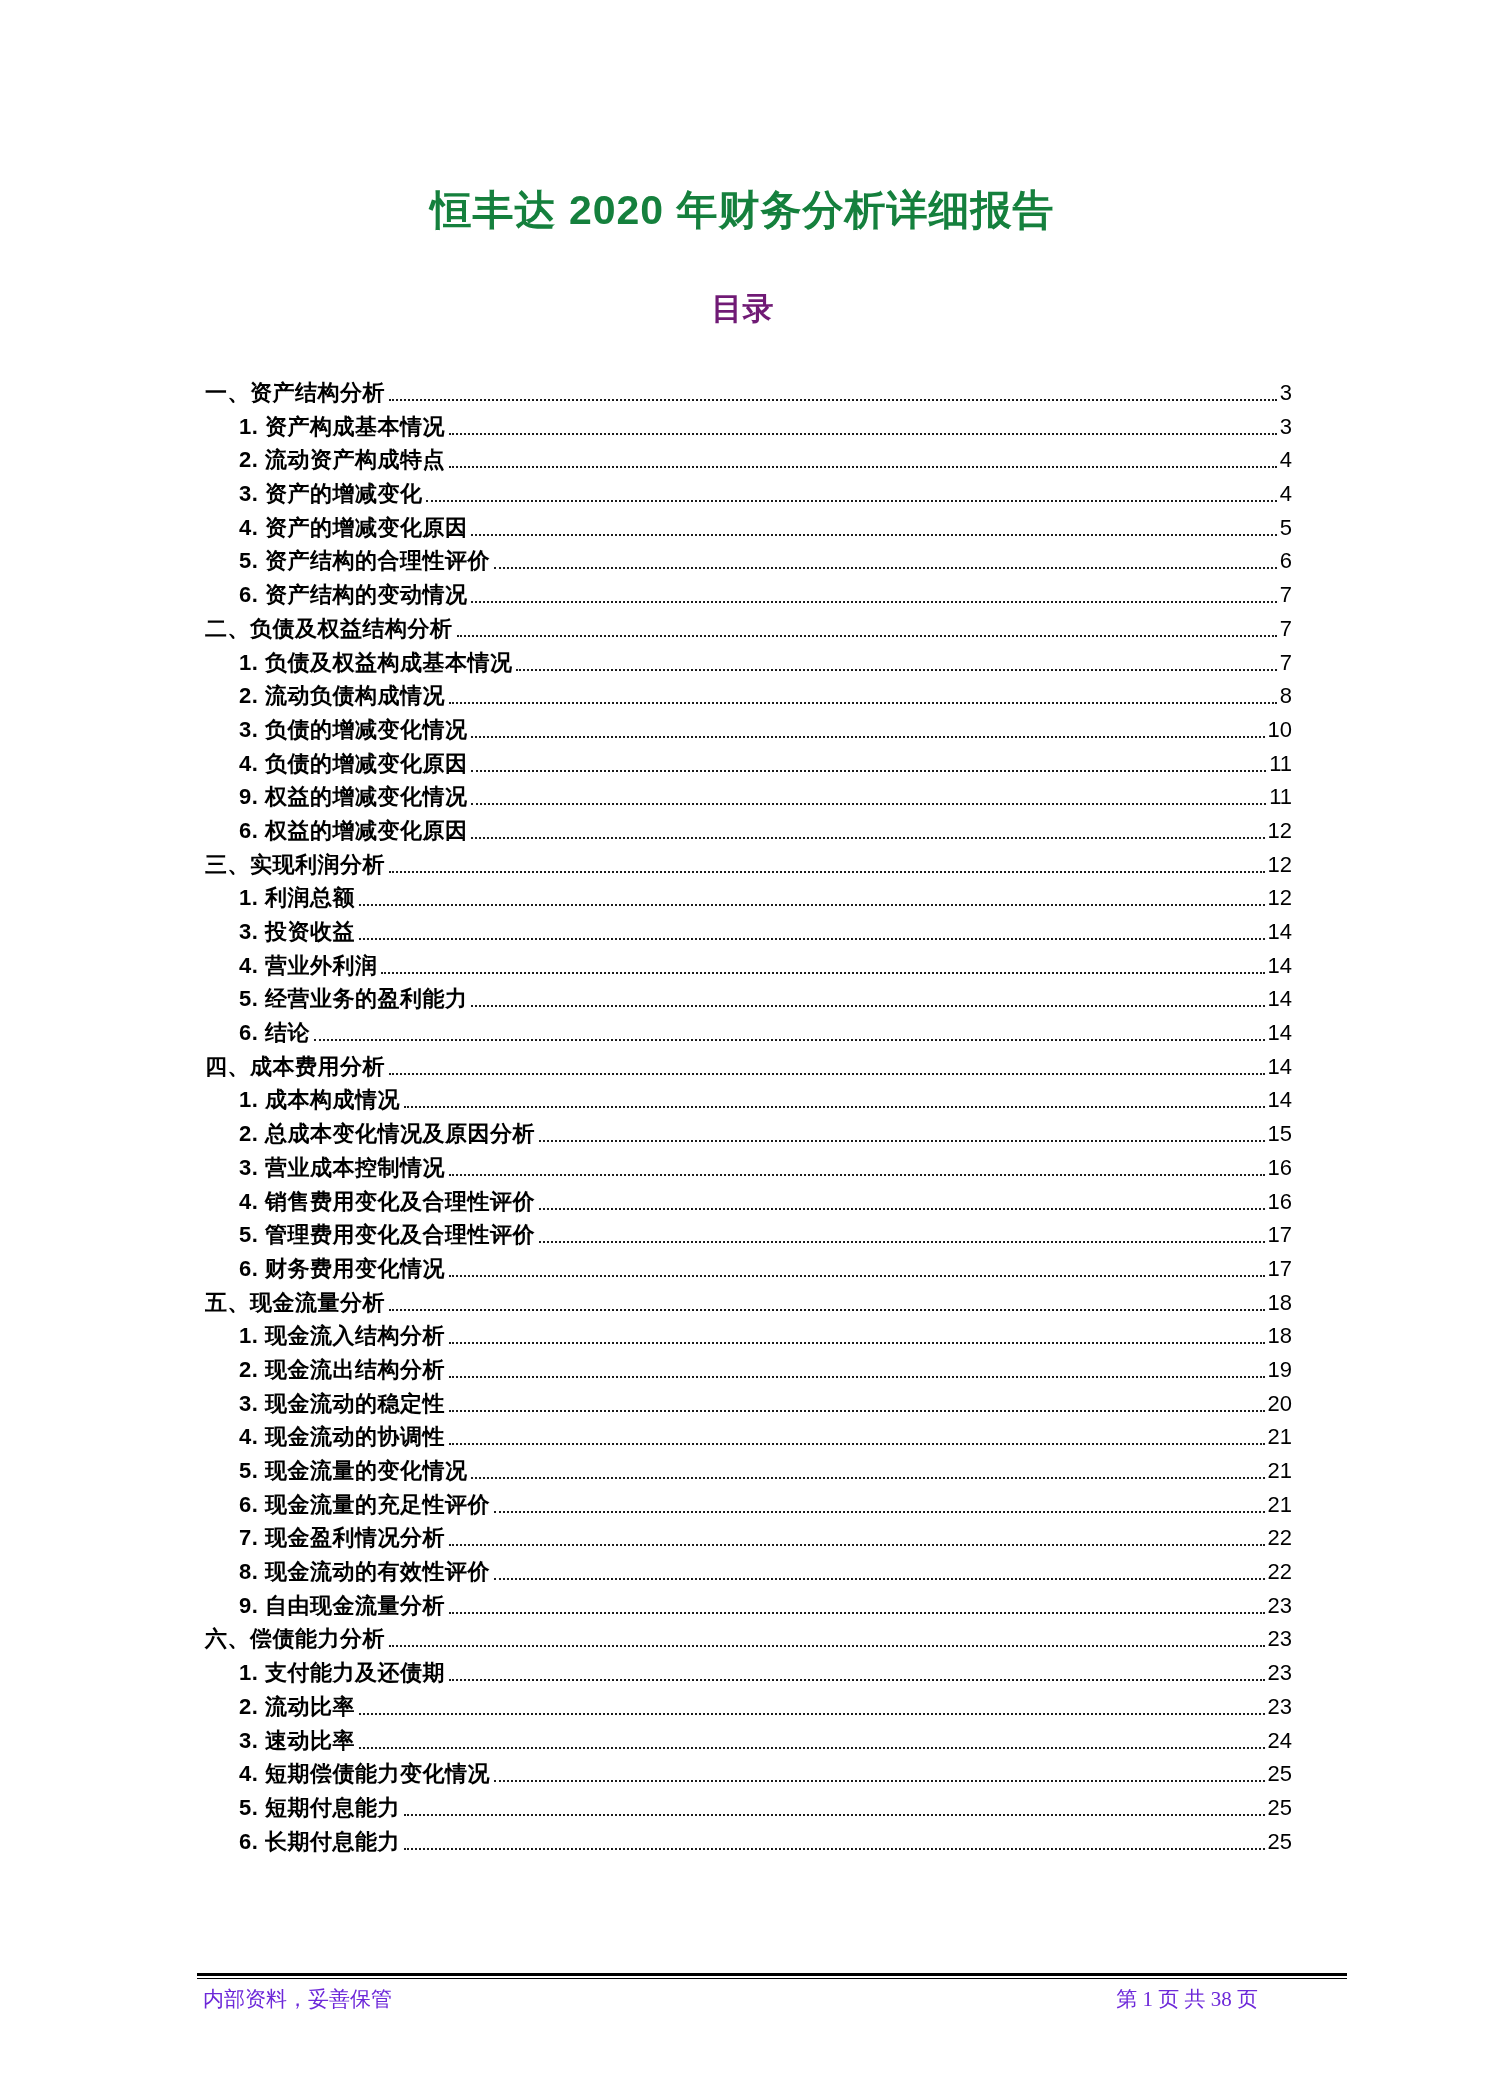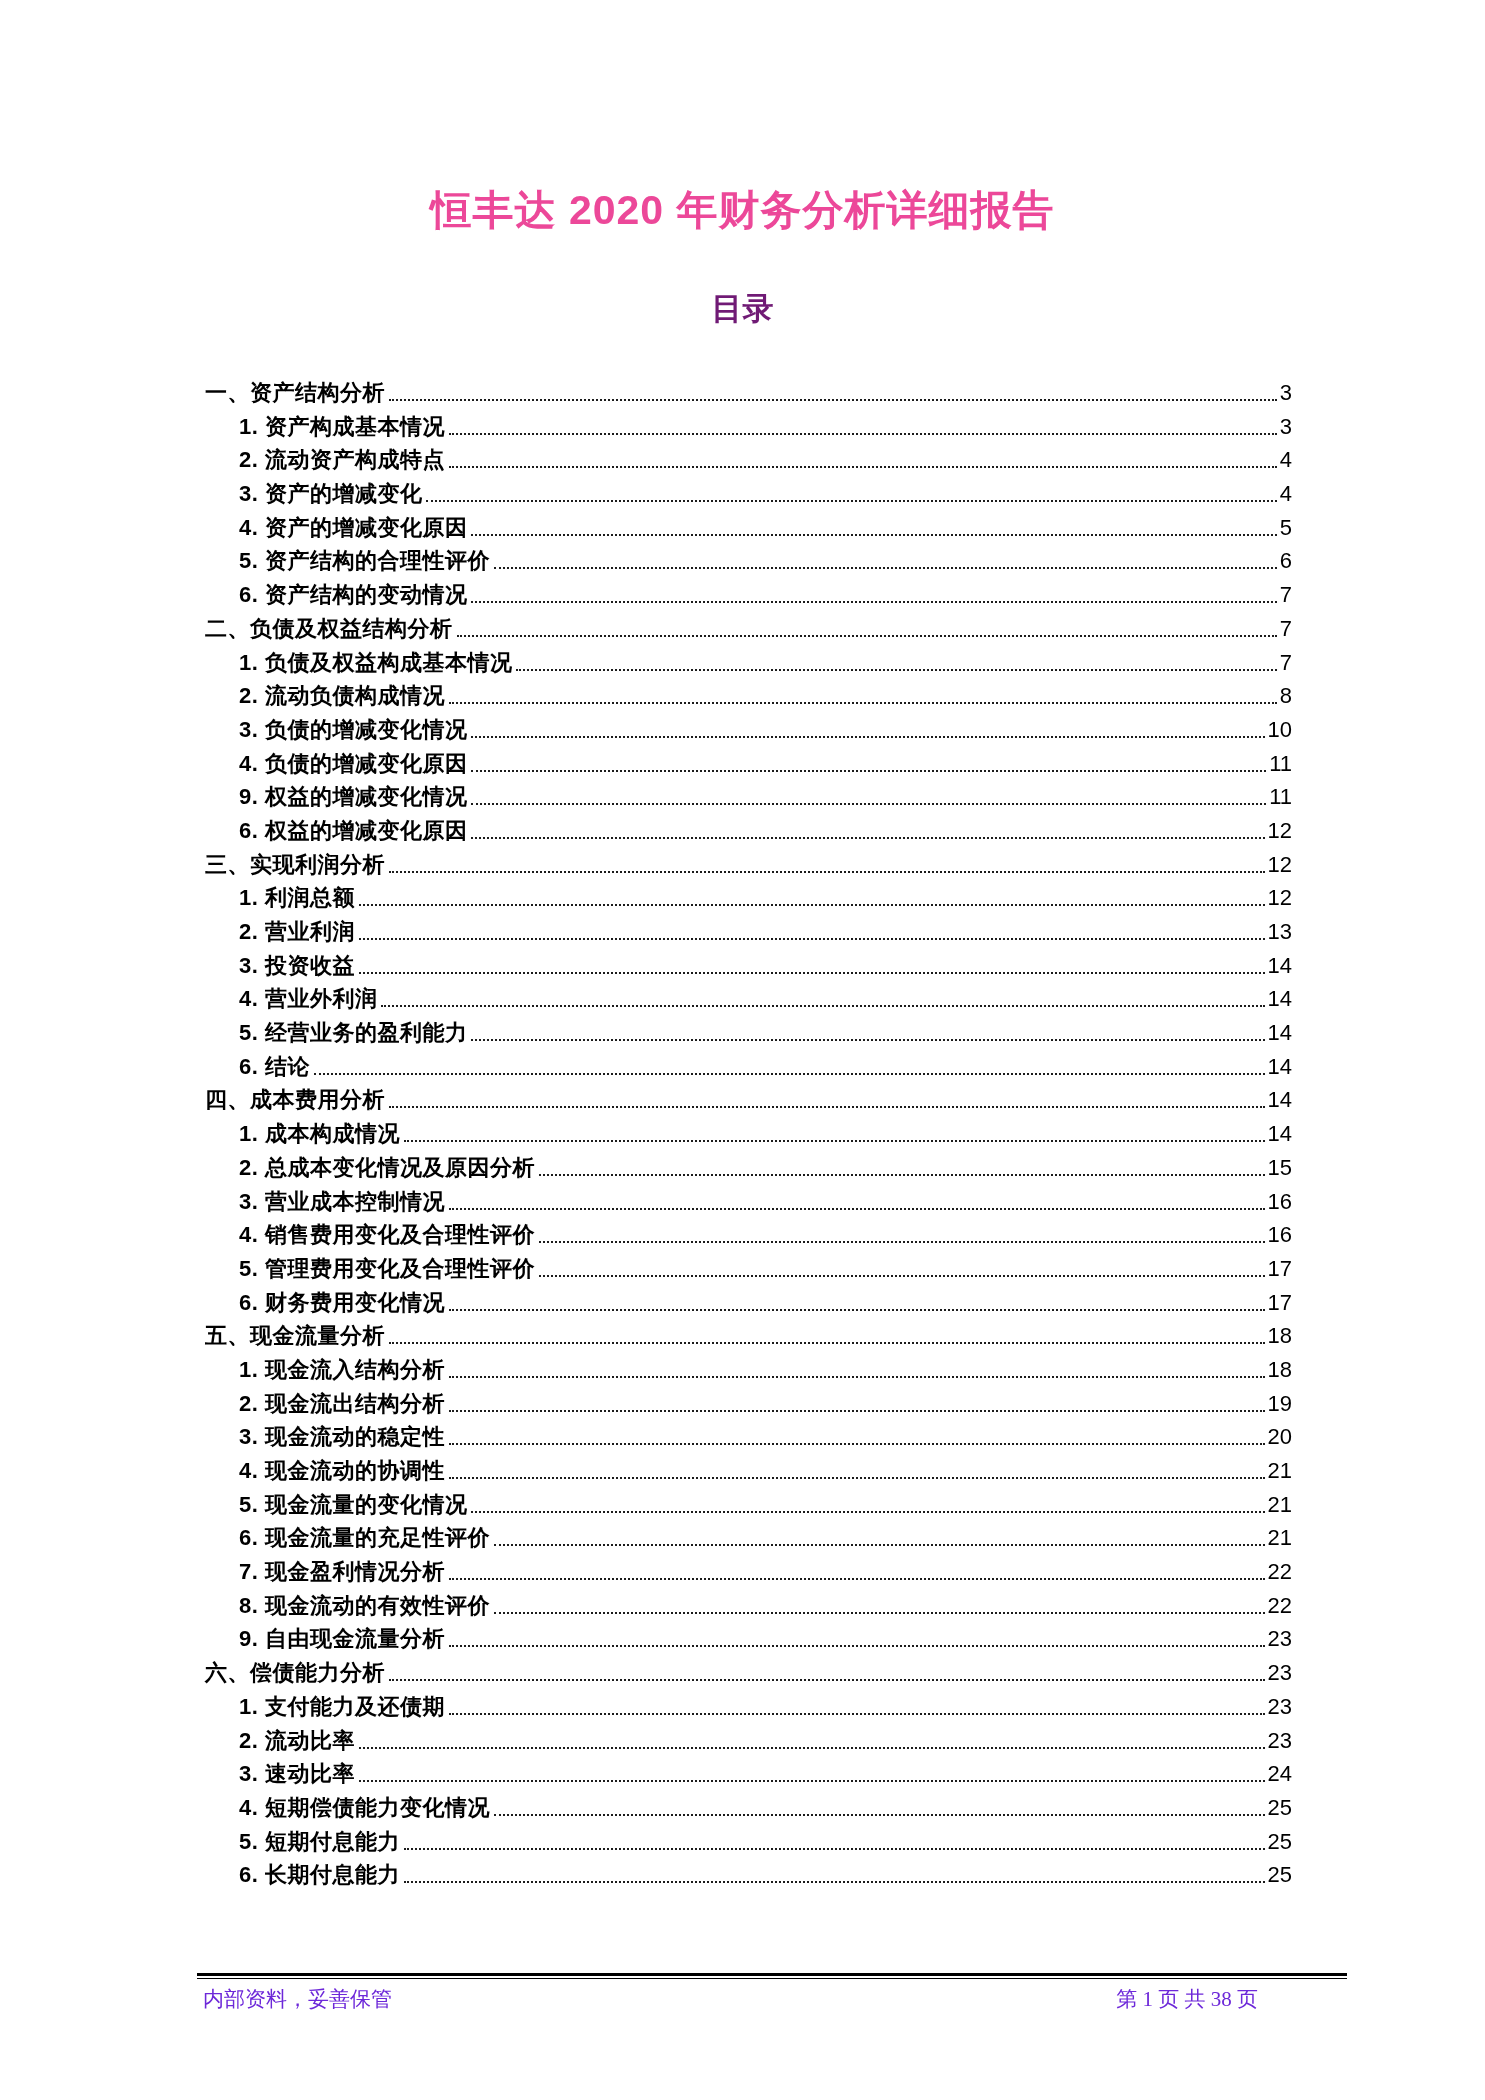--- a/index.html
+++ b/index.html
@@ -10,21 +10,21 @@
     color:#000;
     position:relative;
     overflow:hidden;
   }
   .page { position:absolute; inset:0; background:#ffffff; }
 
   .doc-title {
     position:absolute; top:183px; left:0; width:100%;
     text-align:center;
     font-size:41px; font-weight:700; letter-spacing:1px;
-    color:#ec4899;
+    color:#15803d;
   }
   .toc-heading {
     position:absolute; top:288px; left:0; width:100%;
     text-align:center;
     font-size:31px; font-weight:700;
     color:#701a75;
   }
 
   .toc {
     position:absolute;
@@ -167,25 +167,20 @@
       <span class="toc-leader"></span>
       <span class="toc-page">12</span>
     </div>
 
     <div class="toc-row level-2">
       <span class="toc-label">1. 利润总额</span>
       <span class="toc-leader"></span>
       <span class="toc-page">12</span>
     </div>
 
-    <div class="toc-row level-2">
-      <span class="toc-label">2. 营业利润</span>
-      <span class="toc-leader"></span>
-      <span class="toc-page">13</span>
-    </div>
 
     <div class="toc-row level-2">
       <span class="toc-label">3. 投资收益</span>
       <span class="toc-leader"></span>
       <span class="toc-page">14</span>
     </div>
 
     <div class="toc-row level-2">
       <span class="toc-label">4. 营业外利润</span>
       <span class="toc-leader"></span>

